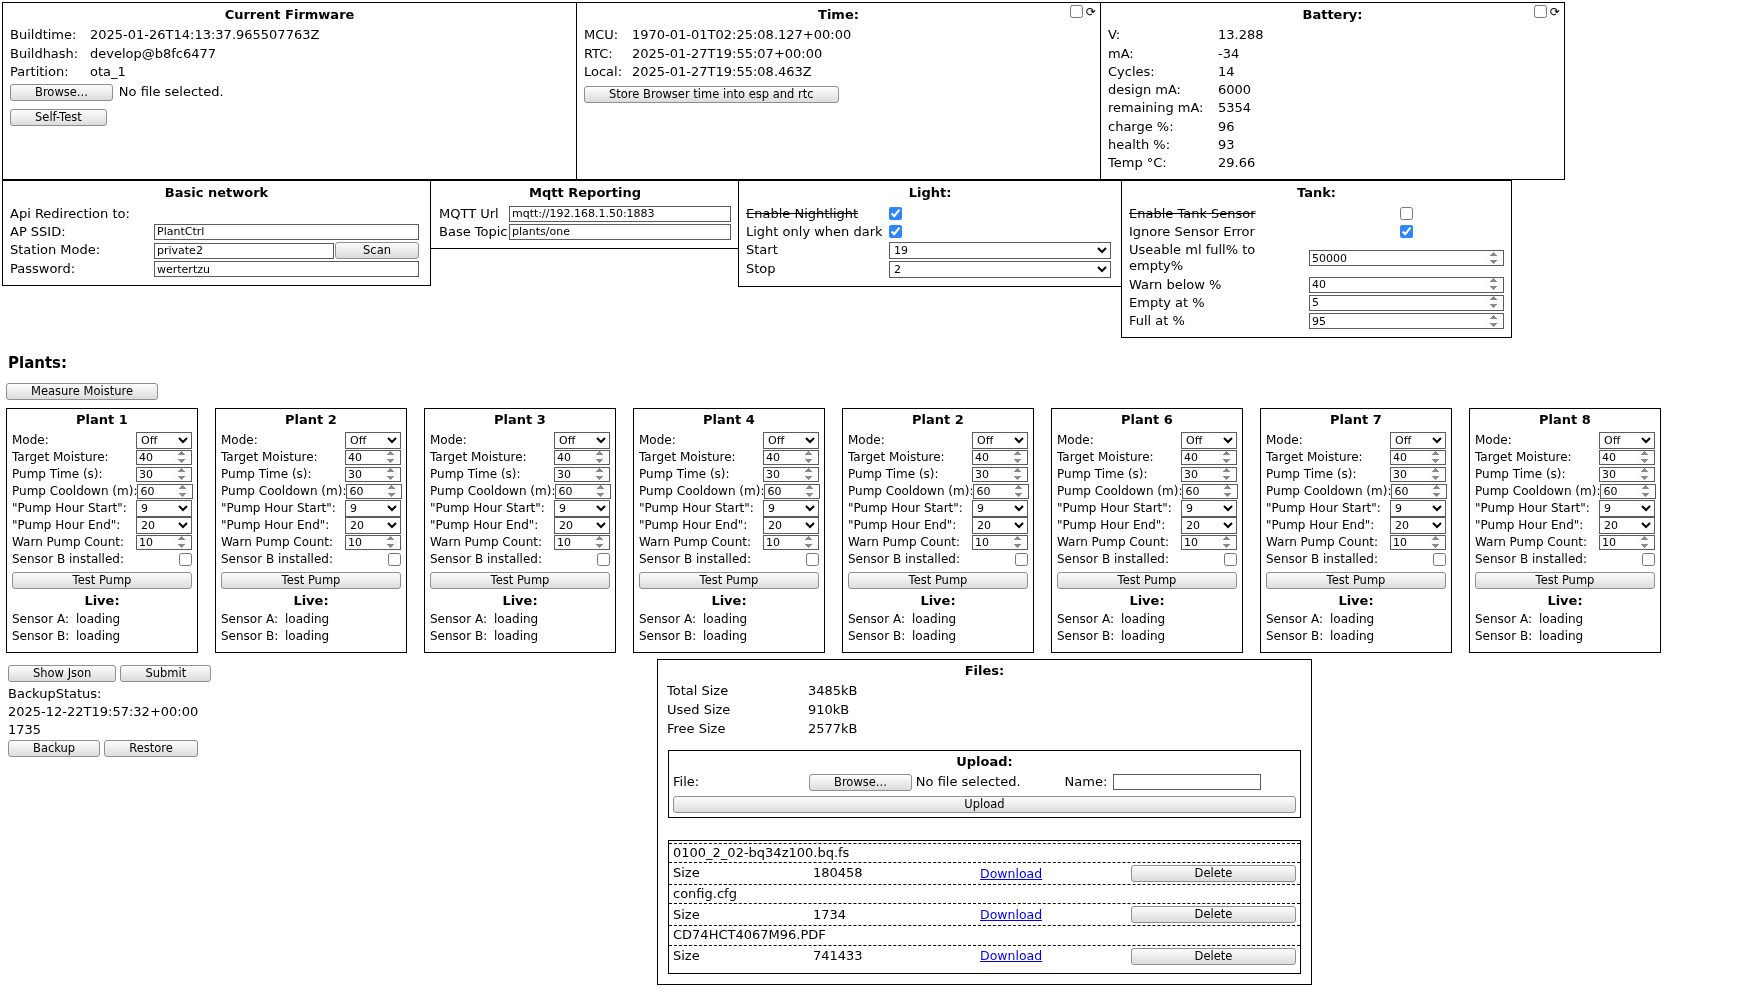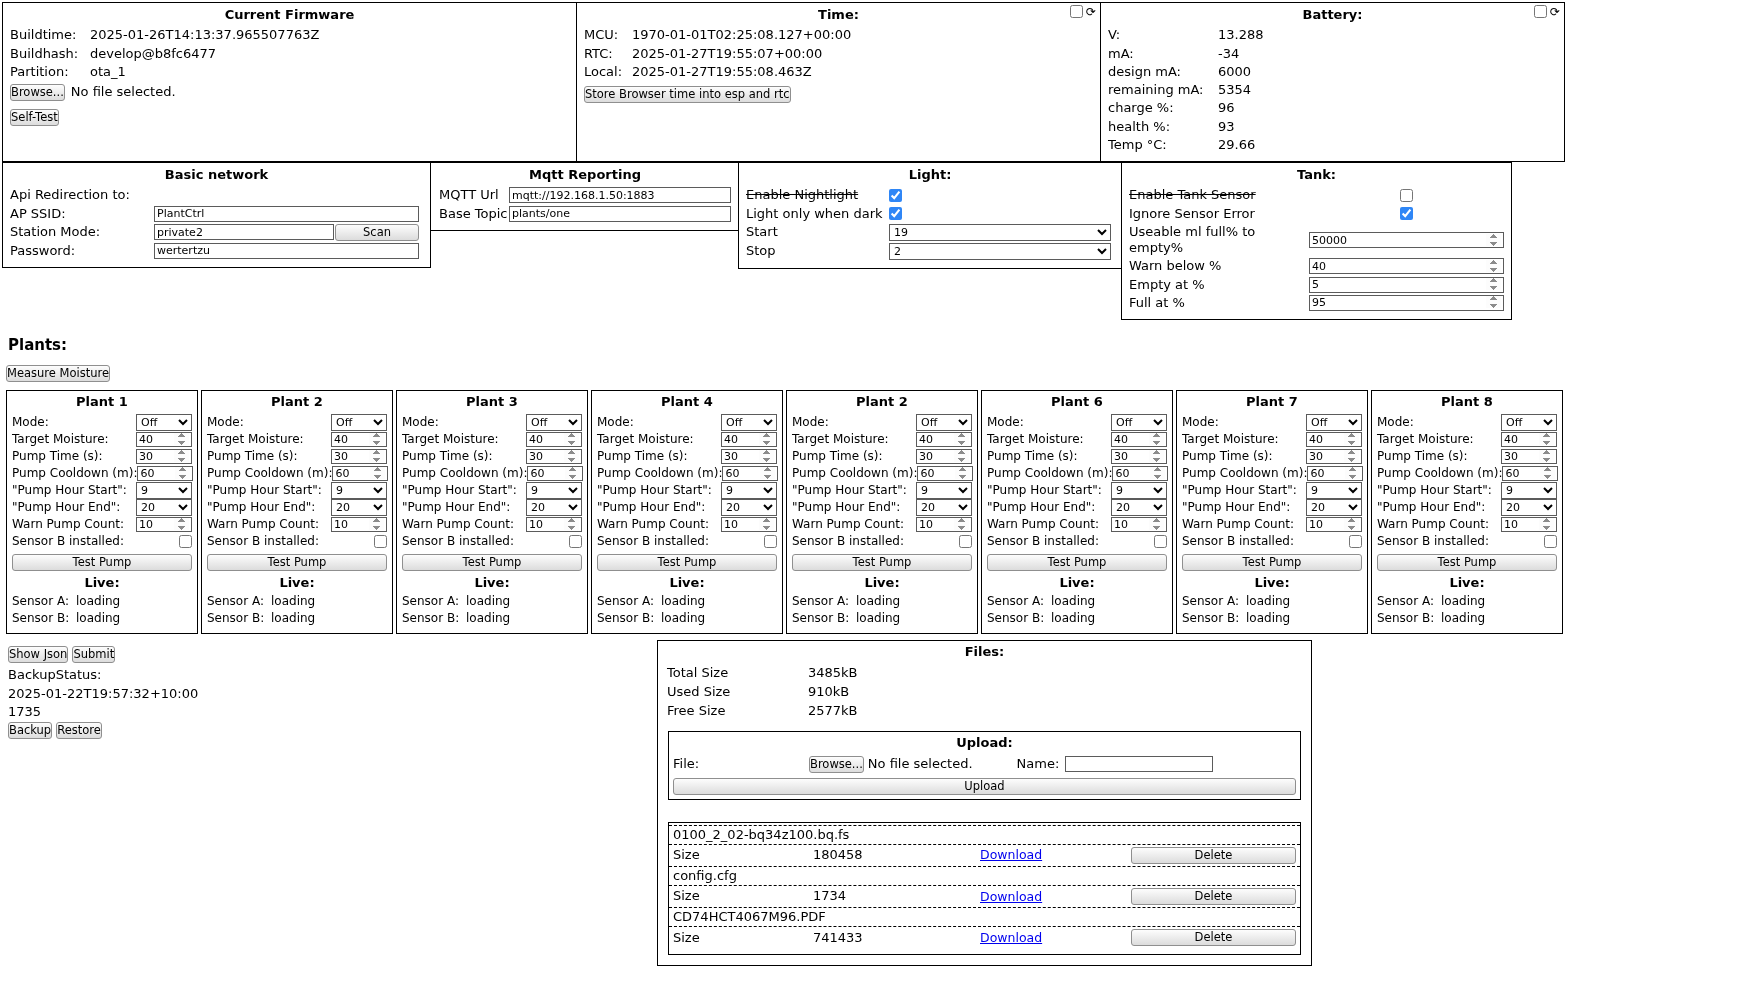--- a/index.html
+++ b/index.html
@@ -22,21 +22,21 @@
   .timepanel .k { width:48px; }
   .battery { width:465px; margin-left:-1px; }
   .battery .k { width:110px; }
   .timepanel { margin-left:-1px; }
   .corner { position:absolute; top:2px; right:4px; display:flex; align-items:center; gap:3px; }
   .corner input { width:11px; height:11px; margin:0; }
   .corner .refresh { font-size:12px; line-height:1; cursor:pointer; }
 
   button, .btn { font-family:inherit; font-size:11.5px; color:#000;
     background:linear-gradient(#fdfdfd,#dcdcdc); border:1px solid #8f8f8f; border-radius:3px;
-    padding:1px 0; height:17px; line-height:1.1; }
+    padding:1px 24px; height:17px; line-height:1.1; }
   .file-pick-row { display:flex; align-items:center; gap:6px; margin:4px 0 8px; }
   .selftest-row { margin-top:4px; }
   .store-btn { margin-top:4px; }
 
   input[type=text], input[type=number] { font-family:inherit; font-size:11px; height:16px;
     border:1px solid #5b5b5b; background:#fff; padding:0 2px; }
   input[type=number]::-webkit-inner-spin-button { opacity:1; }
   select { font-family:inherit; font-size:11px; height:17px; border:1px solid #5b5b5b; background:#fff; }
   input[type=checkbox] { accent-color:#2f86f6; width:13px; height:13px; margin:0; }
 
@@ -54,21 +54,21 @@
   .mqtt input { width:230px; }
   .lightp .fl { width:143px; flex:0 0 auto; }
   .lightp select { width:222px; }
   .tankp .fl { width:180px; flex:0 0 auto; }
   .tankp input { width:245px; }
   .strike { text-decoration:line-through; }
 
   
   .plants-heading { font-weight:bold; font-size:15px; margin:16px 0 10px 6px; }
   .measure-row { margin:0 0 8px 4px; }
-  .plants-row { display:flex; gap:3px; margin:2px 0 2px 4px; }
+  .plants-row { display:flex; gap:17px; margin:2px 0 2px 4px; }
   .plant { width:192px; padding:2px 5px 6px; font-size:12px; }
   .p-row { display:flex; align-items:center; justify-content:space-between; margin:1px 0; height:16px; }
   .p-row .pl { white-space:nowrap; }
   .p-ctl { width:56px; flex:0 0 auto; }
   input.p-ctl { height:15px; }
   .test-pump { display:block; width:100%; margin:5px 0 2px; }
   .live-title { margin:4px 0 2px; }
   .p-live-row { display:flex; margin:1px 0; height:16px; align-items:center; }
   .p-live-row .pl { width:64px; flex:0 0 auto; }
 
@@ -159,20 +159,24 @@
         <div class="kv-row">
           <span class="k">V:</span>
           <span class="v">13.288</span>
         </div>
 
         <div class="kv-row">
           <span class="k">mA:</span>
           <span class="v">-34</span>
         </div>
 
+        <div class="kv-row">
+          <span class="k">Cycles:</span>
+          <span class="v">14</span>
+        </div>
 
         <div class="kv-row">
           <span class="k">design mA:</span>
           <span class="v">6000</span>
         </div>
 
         <div class="kv-row">
           <span class="k">remaining mA:</span>
           <span class="v">5354</span>
         </div>
@@ -707,21 +711,21 @@
   </div>
 
   <div class="bottom-row">
 
     <div class="backup-col">
       <div class="btn-row">
         <button class="btn">Show Json</button>
         <button class="btn">Submit</button>
       </div>
       <div class="backup-line">BackupStatus:</div>
-      <div class="backup-line">2025-01-22T19:57:32+10:00</div>
+      <div class="backup-line">2025-12-22T19:57:32+00:00</div>
       <div class="backup-line">1735</div>
       <div class="btn-row">
         <button class="btn">Backup</button>
         <button class="btn">Restore</button>
       </div>
     </div>
 
     <section class="panel files">
       <h3 class="panel-title">Files:</h3>
       <div id="files-stats">

